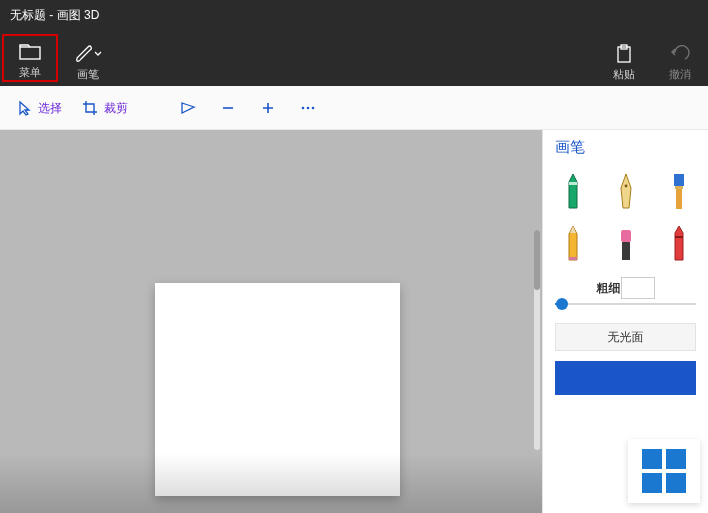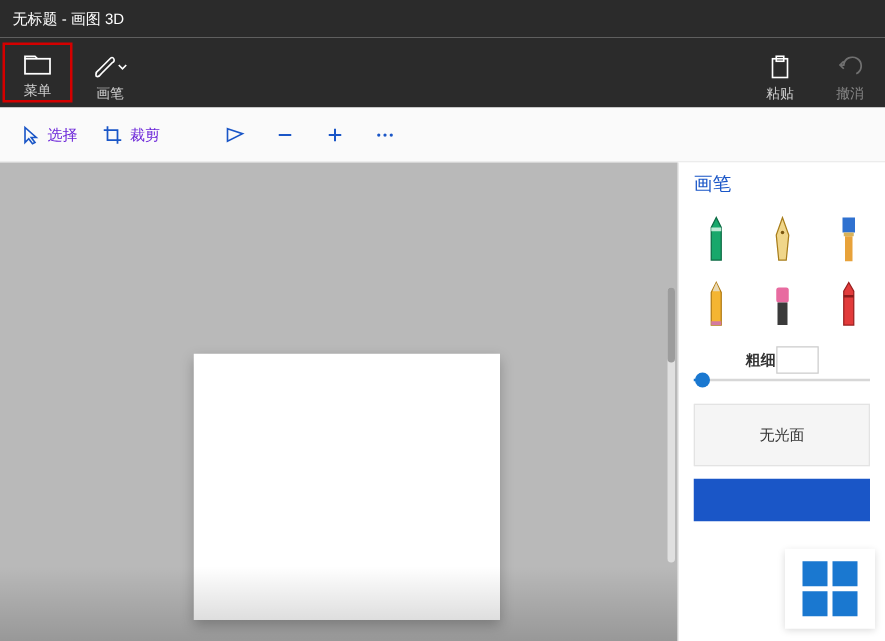--- a/index.html
+++ b/index.html
@@ -21,21 +21,21 @@
   .paper { position: absolute; left: 155px; top: 153px; width: 245px; height: 213px; background: #fff; box-shadow: 0 4px 10px rgba(0,0,0,0.25); }
   .sidepanel { width: 166px; background: #fff; border-left: 1px solid #e3e3e3; display: flex; flex-direction: column; padding: 8px 0 0 0; }
   .side-title { color: #1a56c7; font-size: 15px; padding: 0 12px 8px 12px; }
   .brush-grid { display: grid; grid-template-columns: repeat(3, 1fr); gap: 6px; padding: 4px 6px; }
   .brush-cell { height: 46px; display: flex; align-items: center; justify-content: center; cursor: pointer; }
   .section-label { color: #333; font-size: 12px; padding: 6px 12px 2px 12px; display:flex; justify-content:center; align-items:center;font-weight:bold;}
   .slider-wrap { padding: 2px 12px 10px 12px; }
   .slider { width: 100%; height: 2px; background: linear-gradient(to right, #1a78d0 0 5%, #d7d7d7 5% 100%); position: relative; }
   .slider-thumb { position: absolute; left: 5%; top: -5px; width: 12px; height: 12px; border-radius: 50%; background: #1a78d0; transform: translateX(-50%); }
   .btns-col { padding: 0 12px; display: flex; flex-direction: column; gap: 10px; margin-top: 8px; }
-  .btn-light { height: 50px; background: #f5f5f5; border: 1px solid #e3e3e3; color: #333; display: flex; align-items: center; justify-content: center; cursor: pointer; }
+  .btn-light { height: 28px; background: #f5f5f5; border: 1px solid #e3e3e3; color: #333; display: flex; align-items: center; justify-content: center; cursor: pointer; }
   .btn-primary { height: 34px; background: #1a56c7; color: #fff; display: flex; align-items: center; justify-content: center; cursor: pointer; }
   .num-box { width: 34px; height: 22px; border:1px solid #ccc; background:#fff;}
   .watermark { position: absolute; right: 8px; bottom: 10px; background: #fff; padding: 10px 14px; display: flex; align-items: center; gap: 10px; box-shadow: 0 2px 6px rgba(0,0,0,0.15); }
   .win-logo { display: grid; grid-template-columns: 1fr 1fr; grid-template-rows: 1fr 1fr; gap: 4px; width: 44px; height: 44px; }
   .win-logo div { background: #1a78d0; }
   .wm-text .t1 { font-size: 18px; color: #222; font-weight: 600; }
   .wm-text .t1 span { color: #1a78d0; }
   .wm-text .t2 { font-size: 11px; color: #777; }
   .scroll-track { position:absolute; right:-10px; top:100px; width:6px; height:220px; background:#e0e0e0; border-radius:3px;}
   .scroll-track::before{content:"";position:absolute;left:0;top:0;width:100%;height:60px;background:#9c9c9c;border-radius:3px;}

